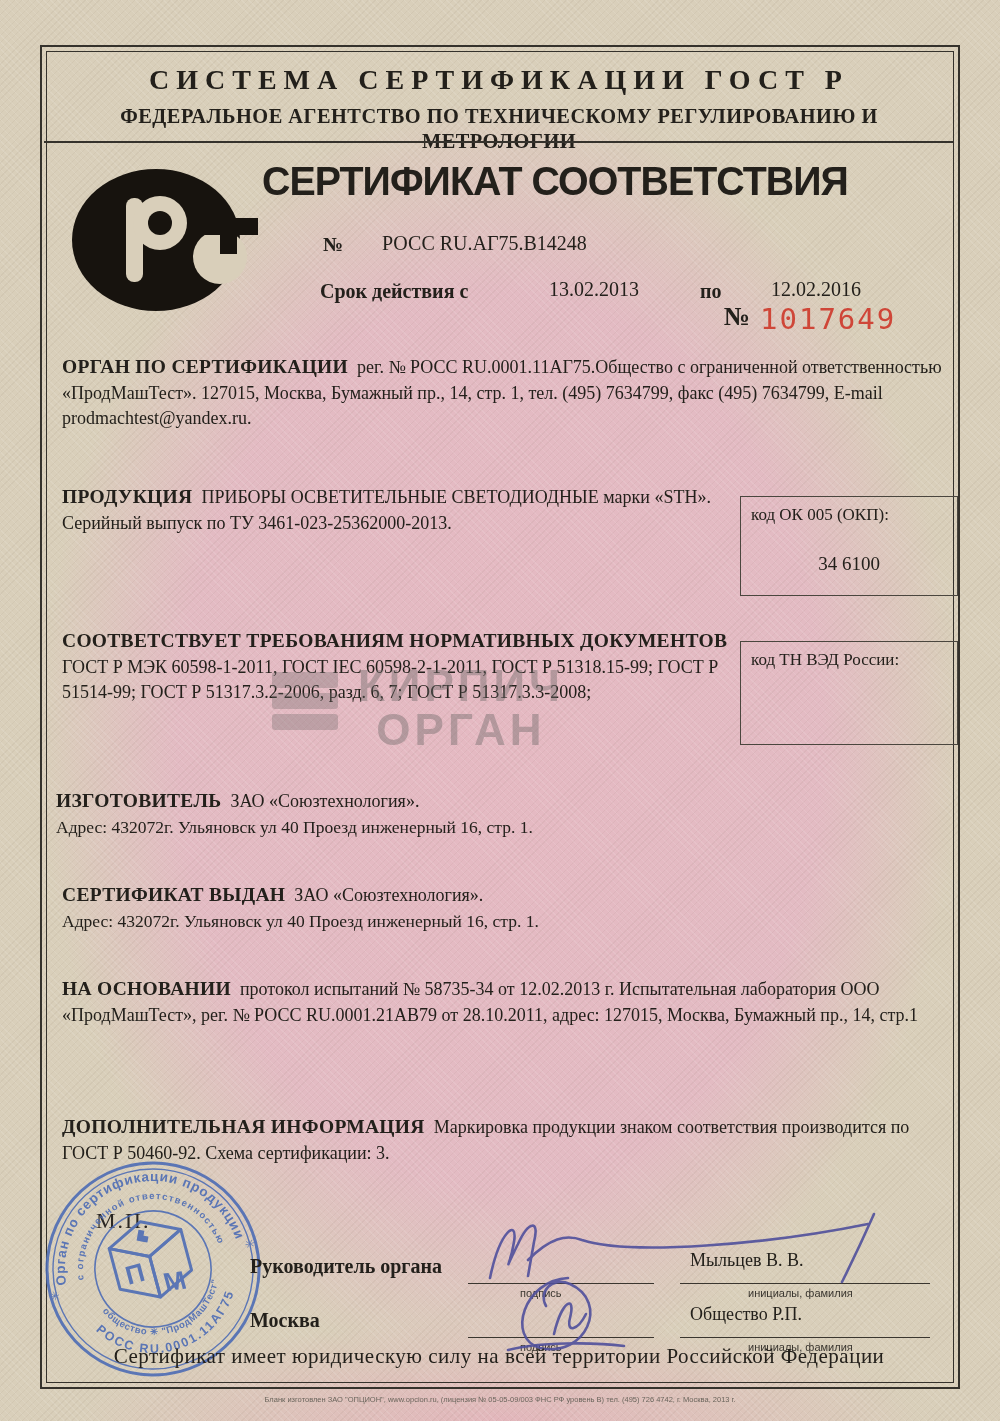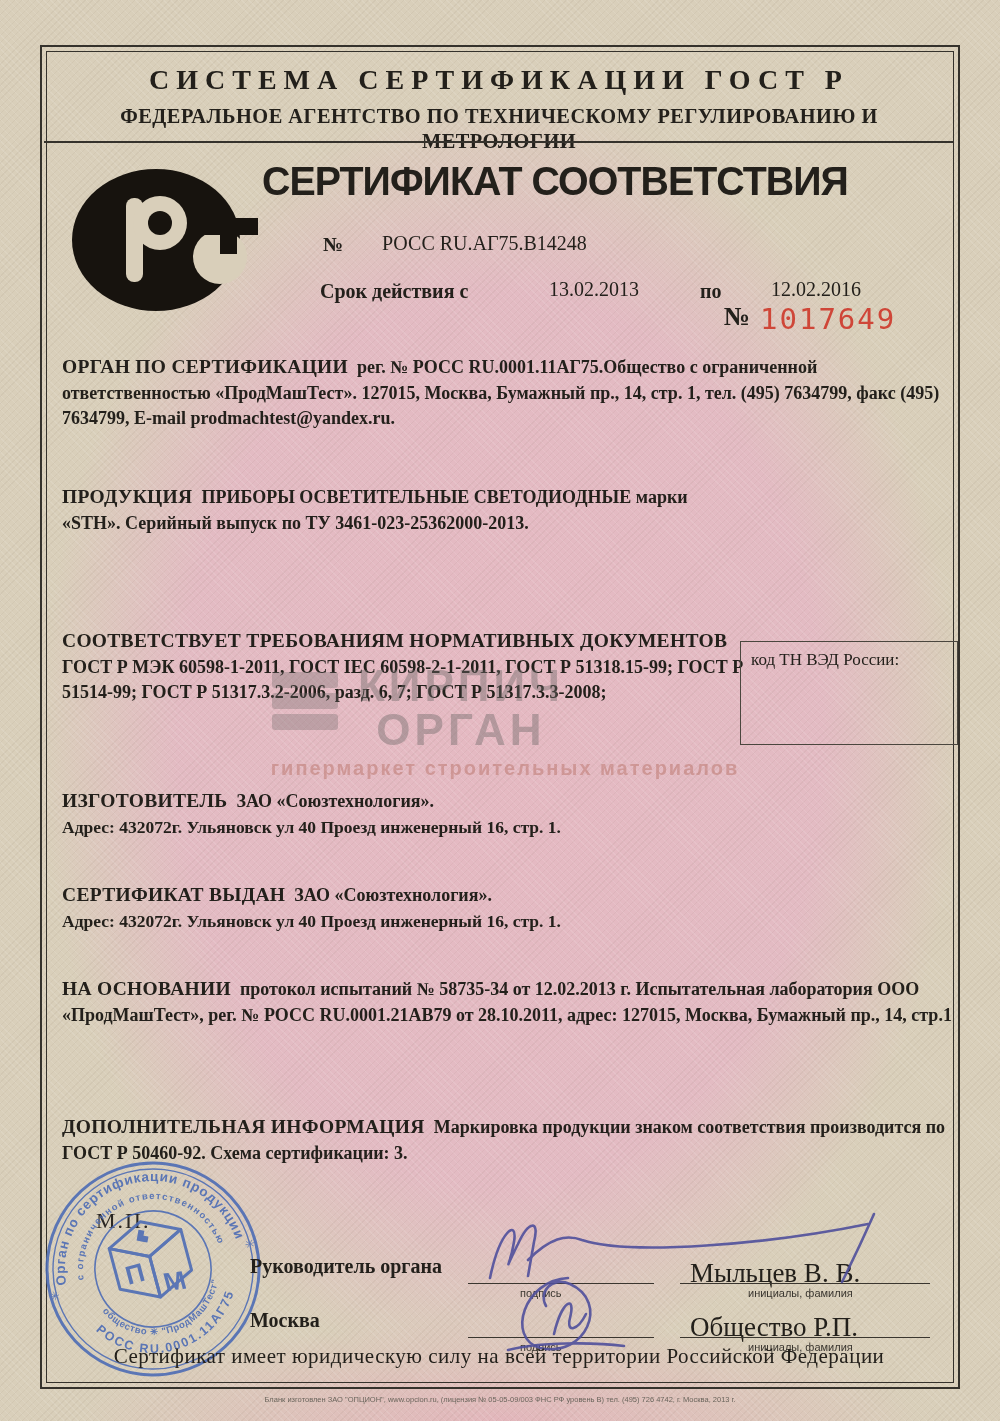--- a/index.html
+++ b/index.html
@@ -18,30 +18,30 @@
   .abs{position:absolute;}
   .center{text-align:center;}
   .hdr-system{left:42px;top:64px;width:914px;font-weight:bold;font-size:28px;letter-spacing:7px;}
   .hdr-agency{left:42px;top:104px;width:914px;font-weight:bold;font-size:21px;letter-spacing:0.5px;transform:scaleX(0.97);}
   .hdr-divider{left:44px;top:141px;width:910px;border-top:2px solid #35322c;}
   .doc-title{left:262px;top:158px;font-family:"Liberation Sans",sans-serif;font-weight:bold;font-size:41px;letter-spacing:-1px;transform:scaleX(0.96);transform-origin:left;}
   .num-row{font-size:20px;}
   .lbl-b{font-weight:bold;}
   .blank-no-sign{left:724px;top:302px;font-size:26px;font-weight:bold;}
   .blank-no{left:760px;top:302px;font-family:"DejaVu Sans Mono",monospace;font-size:29px;letter-spacing:2px;}
-  .sec{line-height:1.38;font-size:18px;font-weight:bold;}
+  .sec{line-height:1.38;font-size:18px;}
   .sec strong{font-size:19.5px;letter-spacing:0.3px;}
   .side-box{border:1px solid #4a463e;font-size:17px;padding:8px 10px;}
   .side-box .val{display:block;text-align:center;margin-top:28px;font-size:19px;}
   .wm{color:rgba(110,105,105,0.42);font-family:"Liberation Sans",sans-serif;font-weight:bold;letter-spacing:4px;}
   .wm-tag{color:rgba(185,115,105,0.50);font-family:"Liberation Sans",sans-serif;font-weight:bold;font-size:20px;letter-spacing:2px;}
   .sig-role{font-size:20px;font-weight:bold;}
   .sig-line{border-bottom:1.5px solid #3a362f;height:0;}
   .sig-sub{font-family:"Liberation Sans",sans-serif;font-size:11px;color:#3a362f;}
-  .sig-name{font-size:27px;margin-top:8px;}
+  .sig-name{font-size:18px;}
   .legal{left:42px;top:1344px;width:914px;font-size:21px;letter-spacing:0.5px;}
   .fineprint{left:0;top:1395px;width:1000px;font-family:"Liberation Sans",sans-serif;font-size:7.5px;color:#6a655c;}
   .mp{font-size:22px;letter-spacing:2px;color:#2b2722;}
   svg text{font-family:"Liberation Sans",sans-serif;}
 </style>
 </head>
 <body>
 
 <div class="page">
 
@@ -72,20 +72,24 @@
   <div class="abs num-row lbl-b" style="left:700px;top:280px">по</div>
   <div class="abs num-row" style="left:771px;top:278px">12.02.2016</div>
 
   <div class="abs blank-no-sign">№</div>
   <div class="abs blank-no" style="color:#cf4638">1017649</div>
 
   <p class="abs sec" style="left:62px;top:336px;width:890px"><strong>ОРГАН ПО СЕРТИФИКАЦИИ</strong>&nbsp;&nbsp;<span>рег. № РОСС RU.0001.11АГ75.Общество с ограниченной ответственностью «ПродМашТест». 127015, Москва, Бумажный пр., 14, стр. 1, тел. (495) 7634799, факс (495) 7634799, E-mail prodmachtest@yandex.ru.</span></p>
 
   <p class="abs sec" style="left:62px;top:466px;width:660px"><strong>ПРОДУКЦИЯ</strong>&nbsp;&nbsp;<span>ПРИБОРЫ ОСВЕТИТЕЛЬНЫЕ СВЕТОДИОДНЫЕ марки «STH». Серийный выпуск по ТУ 3461-023-25362000-2013.</span></p>
 
+  <div class="abs side-box" style="left:740px;top:496px;width:196px;height:82px">
+    <span>код ОК 005 (ОКП):</span>
+    <span class="val">34 6100</span>
+  </div>
 
   <p class="abs sec" style="left:62px;top:610px;width:688px"><strong>СООТВЕТСТВУЕТ ТРЕБОВАНИЯМ НОРМАТИВНЫХ ДОКУМЕНТОВ</strong><br><span>ГОСТ Р МЭК 60598-1-2011, ГОСТ IEC 60598-2-1-2011, ГОСТ Р 51318.15-99; ГОСТ Р 51514-99; ГОСТ Р 51317.3.2-2006, разд. 6, 7; ГОСТ Р 51317.3.3-2008;</span></p>
 
   <div class="abs side-box" style="left:740px;top:641px;width:196px;height:86px">
     <span>код ТН ВЭД России:</span>
   </div>
 
   <div class="abs center" style="left:270px;top:664px;width:470px;line-height:1.0">
     <div style="display:flex;justify-content:flex-start;align-items:flex-start;gap:18px">
       <svg width="70" height="64" viewBox="0 0 70 64" style="opacity:.32;margin-top:6px">
@@ -93,24 +97,23 @@
           <rect x="2" y="2" width="66" height="16" rx="3"></rect>
           <rect x="2" y="23" width="66" height="16" rx="3"></rect>
           <rect x="2" y="44" width="66" height="16" rx="3"></rect>
         </g>
       </svg>
       <div>
         <div class="wm" style="font-size:44px">КИРПИЧ</div>
         <div class="wm" style="font-size:44px">ОРГАН</div>
       </div>
     </div>
-    <div class="wm-tag" style="margin-top:6px">гипермаркет строительных материалов</div>
   </div>
 
-  <p class="abs sec" style="left:62px;top:770px;width:890px"><strong>ИЗГОТОВИТЕЛЬ</strong>&nbsp;&nbsp;<span>ЗАО «Союзтехнология».</span><br><span style="font-size:17.5px">Адрес: 432072г. Ульяновск ул 40 Проезд инженерный 16, стр. 1.</span></p>
+  <p class="abs sec" style="left:56px;top:770px;width:890px"><strong>ИЗГОТОВИТЕЛЬ</strong>&nbsp;&nbsp;<span>ЗАО «Союзтехнология».</span><br><span style="font-size:17.5px">Адрес: 432072г. Ульяновск ул 40 Проезд инженерный 16, стр. 1.</span></p>
 
   <p class="abs sec" style="left:62px;top:864px;width:890px"><strong>СЕРТИФИКАТ ВЫДАН</strong>&nbsp;&nbsp;<span>ЗАО «Союзтехнология».</span><br><span style="font-size:17.5px">Адрес: 432072г. Ульяновск ул 40 Проезд инженерный 16, стр. 1.</span></p>
 
   <p class="abs sec" style="left:62px;top:958px;width:890px"><strong>НА ОСНОВАНИИ</strong>&nbsp;&nbsp;<span>протокол испытаний № 58735-34 от 12.02.2013 г. Испытательная лаборатория ООО «ПродМашТест», рег. № РОСС RU.0001.21АВ79 от 28.10.2011, адрес: 127015, Москва, Бумажный пр., 14, стр.1</span></p>
 
   <p class="abs sec" style="left:62px;top:1096px;width:890px"><strong>ДОПОЛНИТЕЛЬНАЯ ИНФОРМАЦИЯ</strong>&nbsp;&nbsp;<span>Маркировка продукции знаком соответствия производится по ГОСТ Р 50460-92. Схема сертификации: 3.</span></p>
 
   <div class="abs mp" style="left:96px;top:1208px">М.П.</div>
 
   <svg class="abs" style="left:34px;top:1150px;opacity:.88" width="238" height="238" viewBox="0 0 238 238">

